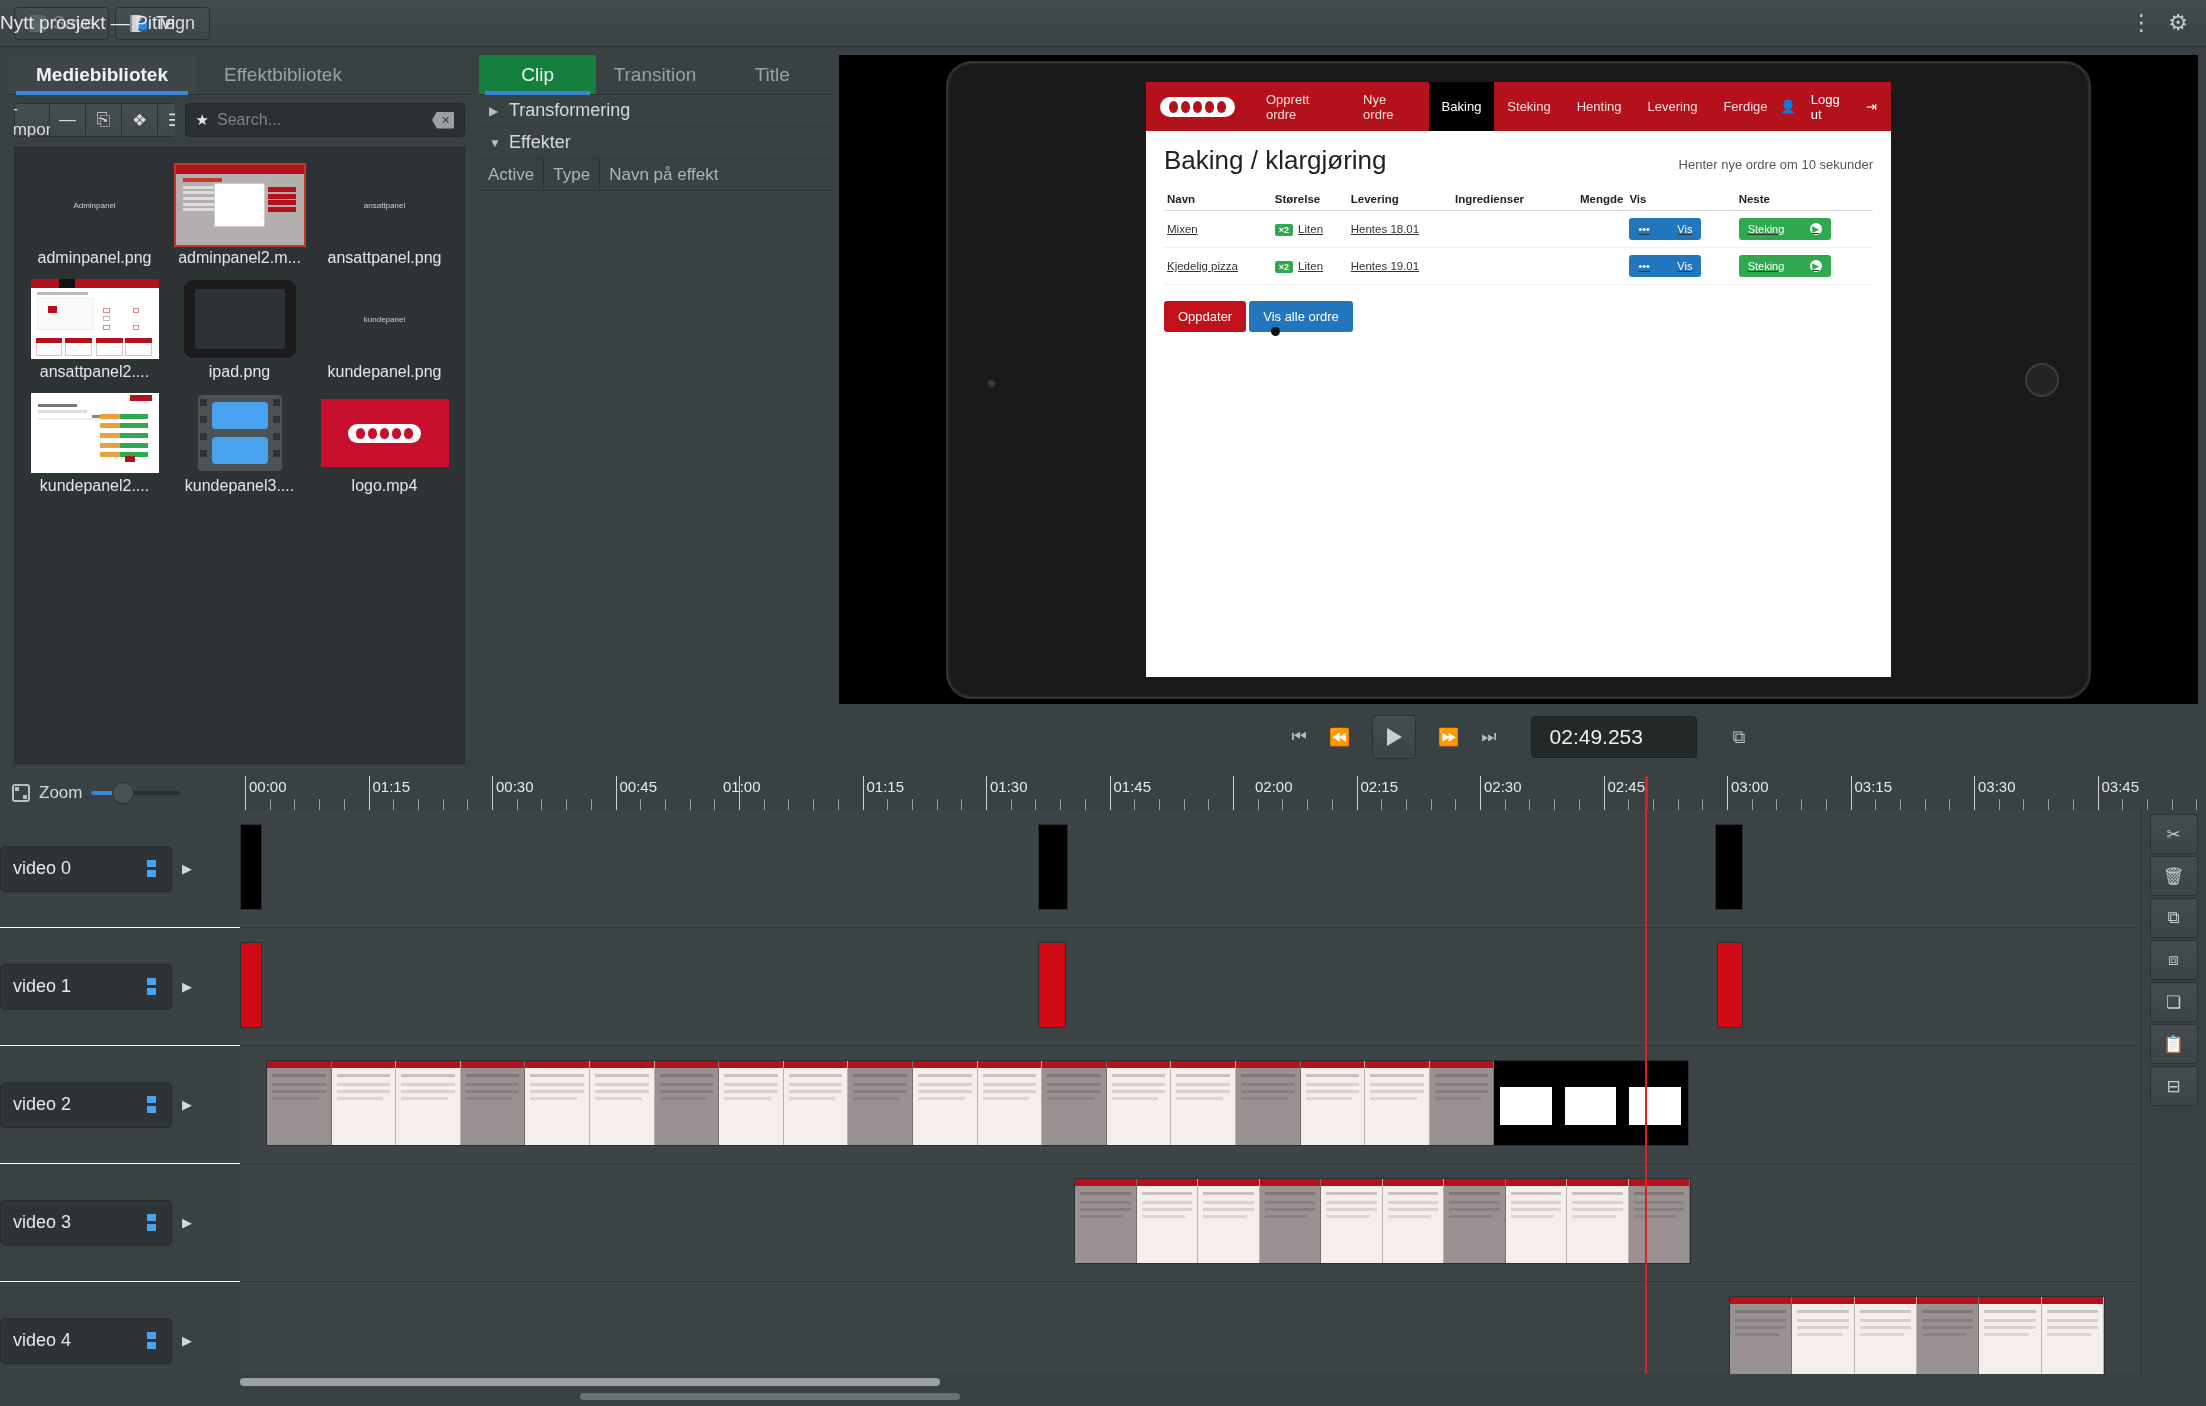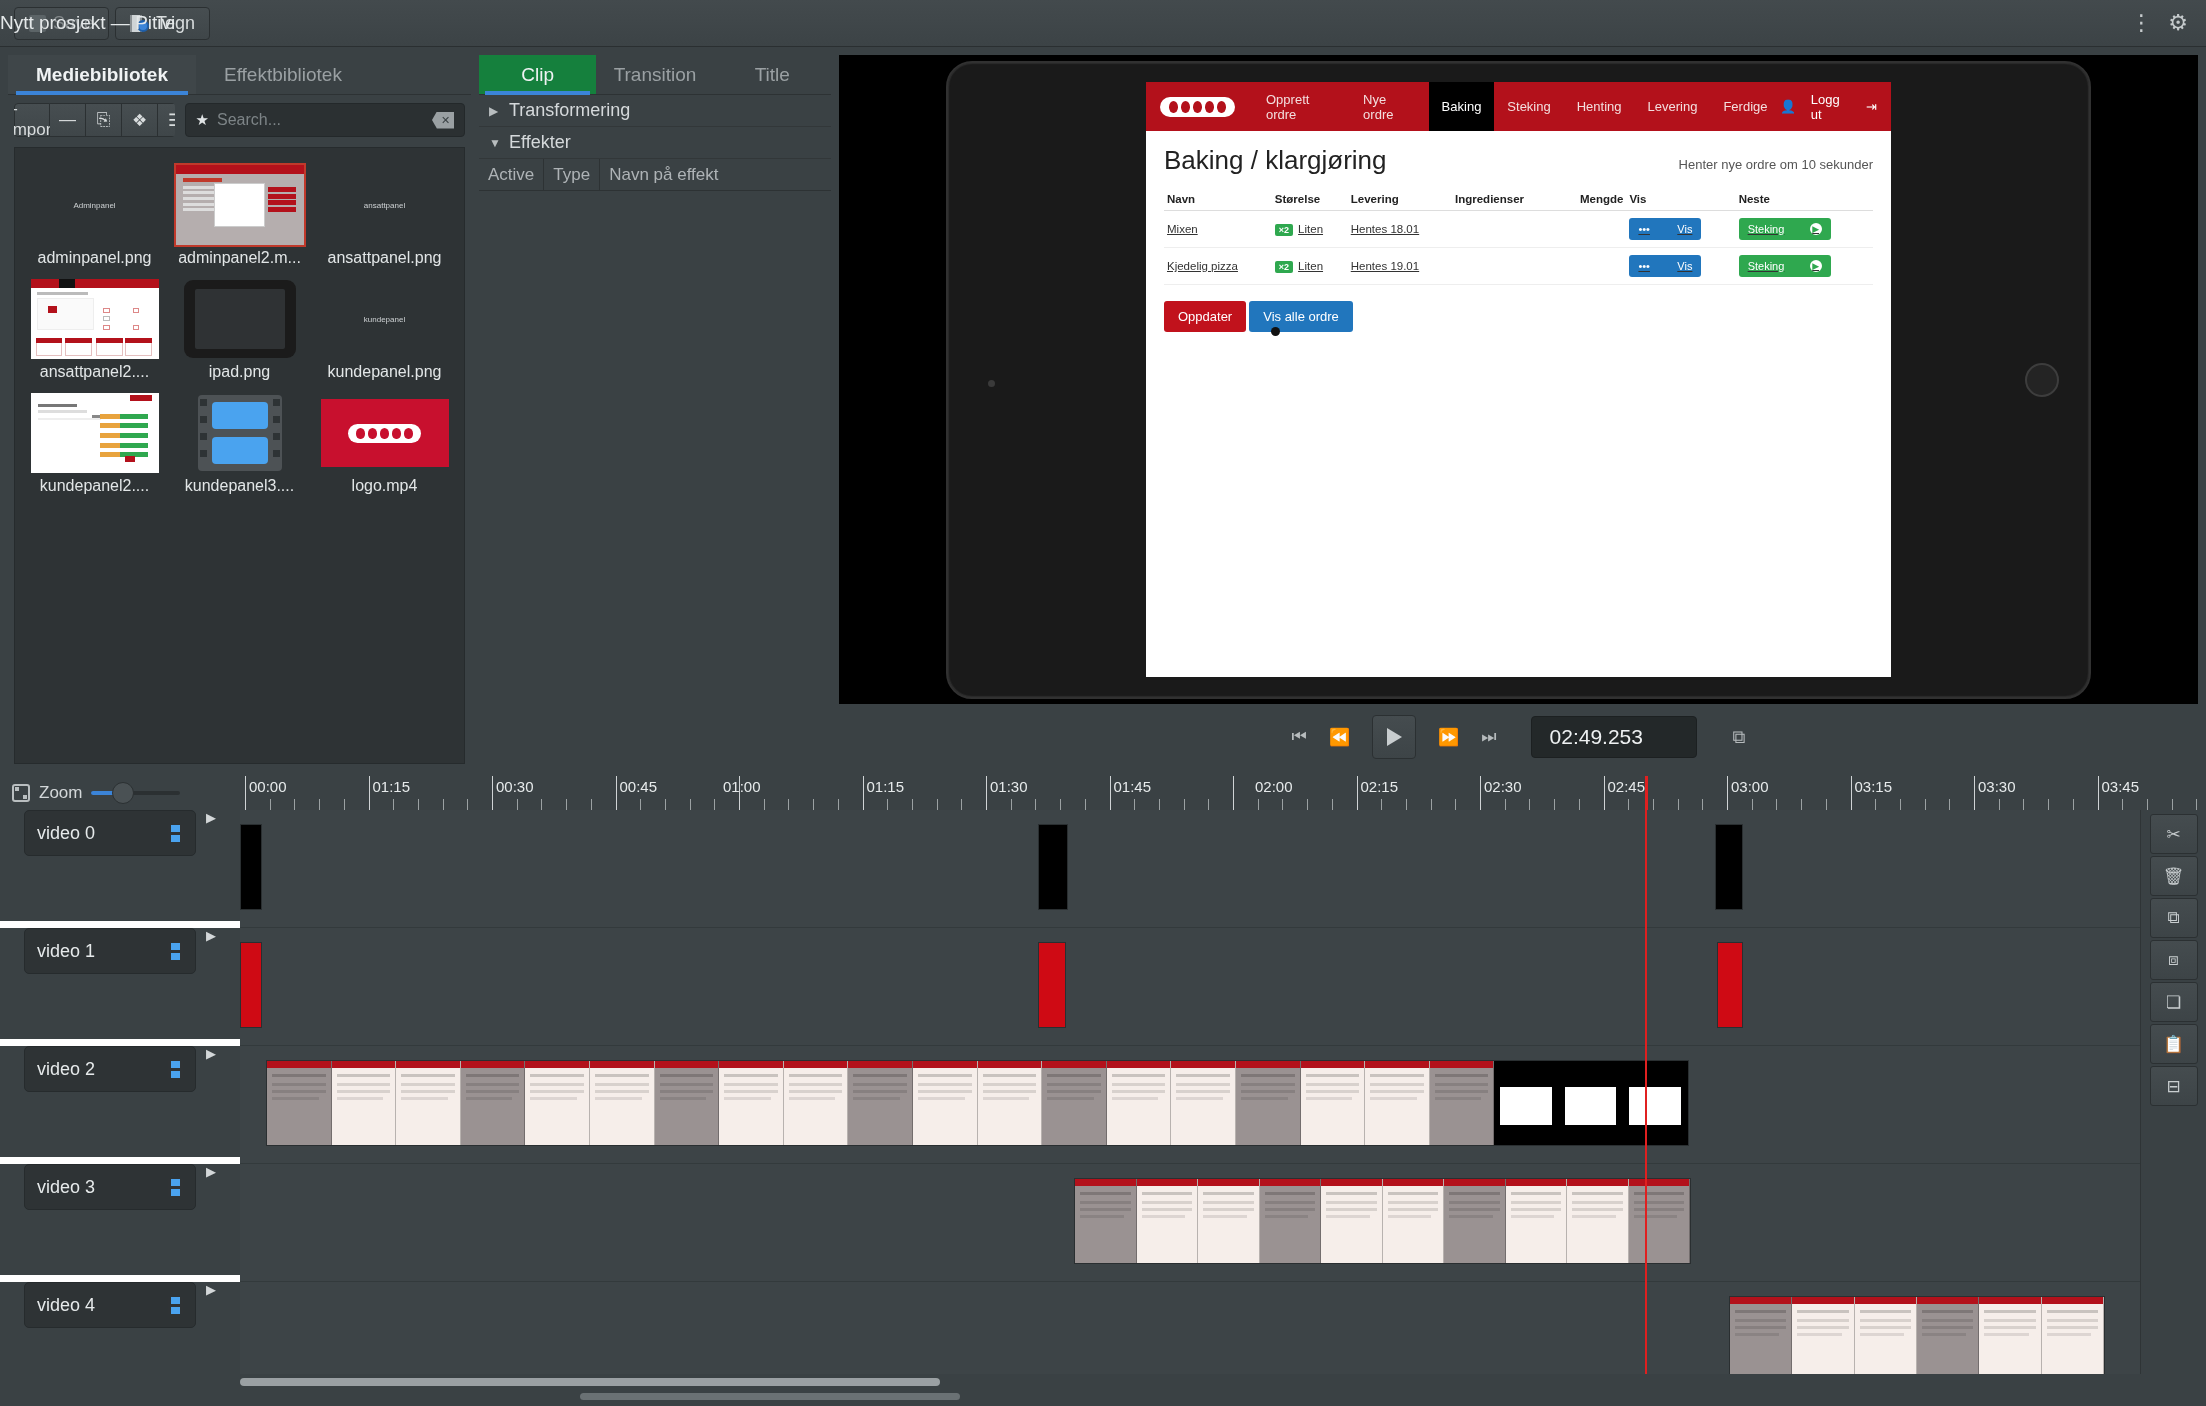--- a/index.html
+++ b/index.html
@@ -323,22 +323,22 @@
   .slider .knob { position:absolute; left:21px; width:22px;height:22px;border-radius:50%;
                   background:#4a5154; border:1px solid #2b3032; cursor:pointer;}
   .ruler { flex:1; position:relative; background:#3a4144; overflow:hidden; }
   .rk { position:absolute; top:0; bottom:0; width:1px; background:#cfd3d5; }
   .rlabel { position:absolute; top:2px; color:#e6eaeb; font-size:15px; padding-left:4px; }
   .rtick { position:absolute; bottom:0; width:1px; height:11px; background:#9ba1a3; }
 
   .tl-body { flex:1; display:flex; overflow:hidden; }
   .tl-headers { width:240px; background:#3a4144; }
   .track-head {
-    height: 118px; display:flex; gap:10px;
-    padding-left: 24px; border-bottom:7px solid #ffffff;
+    height: 118px; display:flex; align-items:center; gap:10px;
+    padding-left: 0; border-bottom:1px solid #ffffff;
   }
   .track-btn {
     width:172px; height:46px; background:#2e3335; border:1px solid #262b2d;
     border-radius:5px; display:flex; align-items:center;
     padding: 0 12px; color:#e6eaeb; font-size:18px; cursor:pointer;
   }
   .track-icon {
     margin-left:auto; width:15px;height:17px; background:#4aa3ef;
     border-left:3px solid #2f3335; border-right:3px solid #2f3335;
     position:relative;

